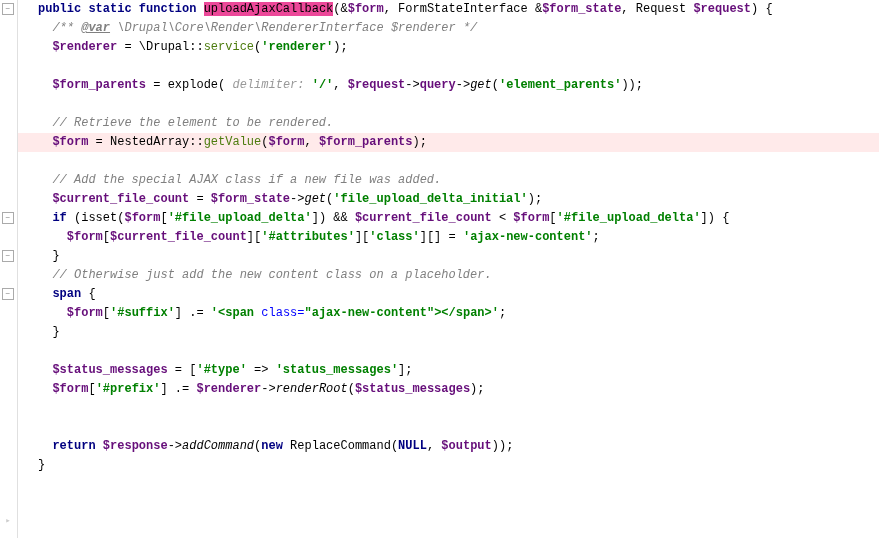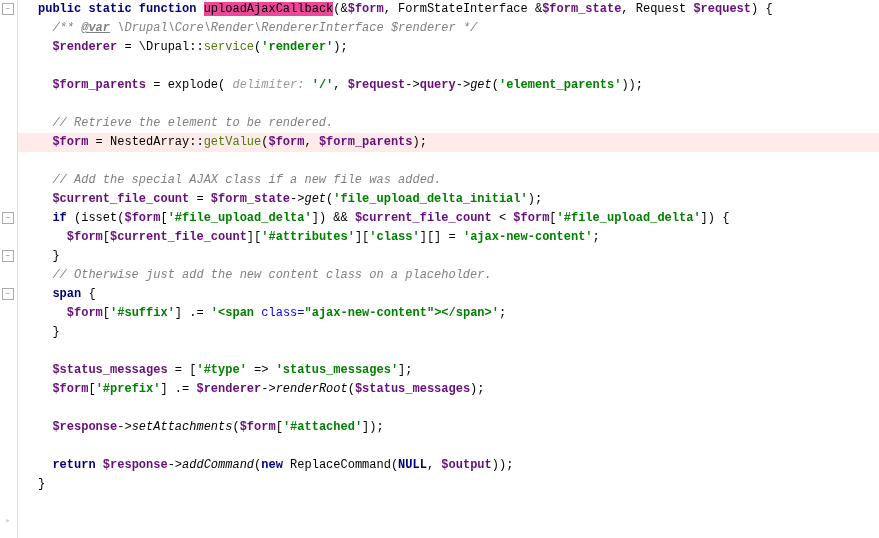--- a/index.html
+++ b/index.html
@@ -53,18 +53,17 @@
     <div class="line">    <span class="var">$form</span><span>[</span><span class="var">$current_file_count</span><span>][</span><span class="str">'#attributes'</span><span>][</span><span class="str">'class'</span><span>][] = </span><span class="str">'ajax-new-content'</span><span>;</span></div>
     <div class="line">  <span>}</span></div>
     <div class="line">  <span class="comment">// Otherwise just add the new content class on a placeholder.</span></div>
     <div class="line">  <span class="kw">span</span><span> {</span></div>
     <div class="line">    <span class="var">$form</span><span>[</span><span class="str">'#suffix'</span><span>] .= </span><span class="str">'</span><span class="str">&lt;</span><span class="html-tag">span </span><span class="attr-name">class=</span><span class="str">"ajax-new-content"</span><span class="str">&gt;&lt;/</span><span class="html-tag">span</span><span class="str">&gt;</span><span class="str">'</span><span>;</span></div>
     <div class="line">  <span>}</span></div>
     <div class="line"></div>
     <div class="line">  <span class="var">$status_messages</span><span> = [</span><span class="str">'#type'</span><span> =&gt; </span><span class="str">'status_messages'</span><span>];</span></div>
     <div class="line">  <span class="var">$form</span><span>[</span><span class="str">'#prefix'</span><span>] .= </span><span class="var">$renderer</span><span>-&gt;</span><span class="method">renderRoot</span><span>(</span><span class="var">$status_messages</span><span>);</span></div>
     <div class="line"></div>
-    <div class="line">  <span class="var">$response</span><span>-&gt;</span><span class="method">setAttachments</span><span>(</span><span class="var">$form</span><span>[</span><span class="str">'#attached'</span><span>]);</span></div>
     <div class="line"></div>
     <div class="line">  <span class="kw">return</span><span> </span><span class="var">$response</span><span>-&gt;</span><span class="method">addCommand</span><span>(</span><span class="kw">new</span><span> </span><span>ReplaceCommand</span><span>(</span><span class="kw">NULL</span><span>, </span><span class="var">$output</span><span>));</span></div>
     <div class="line"><span>}</span></div>
   </div>
 </div>
 
 </body></html>

